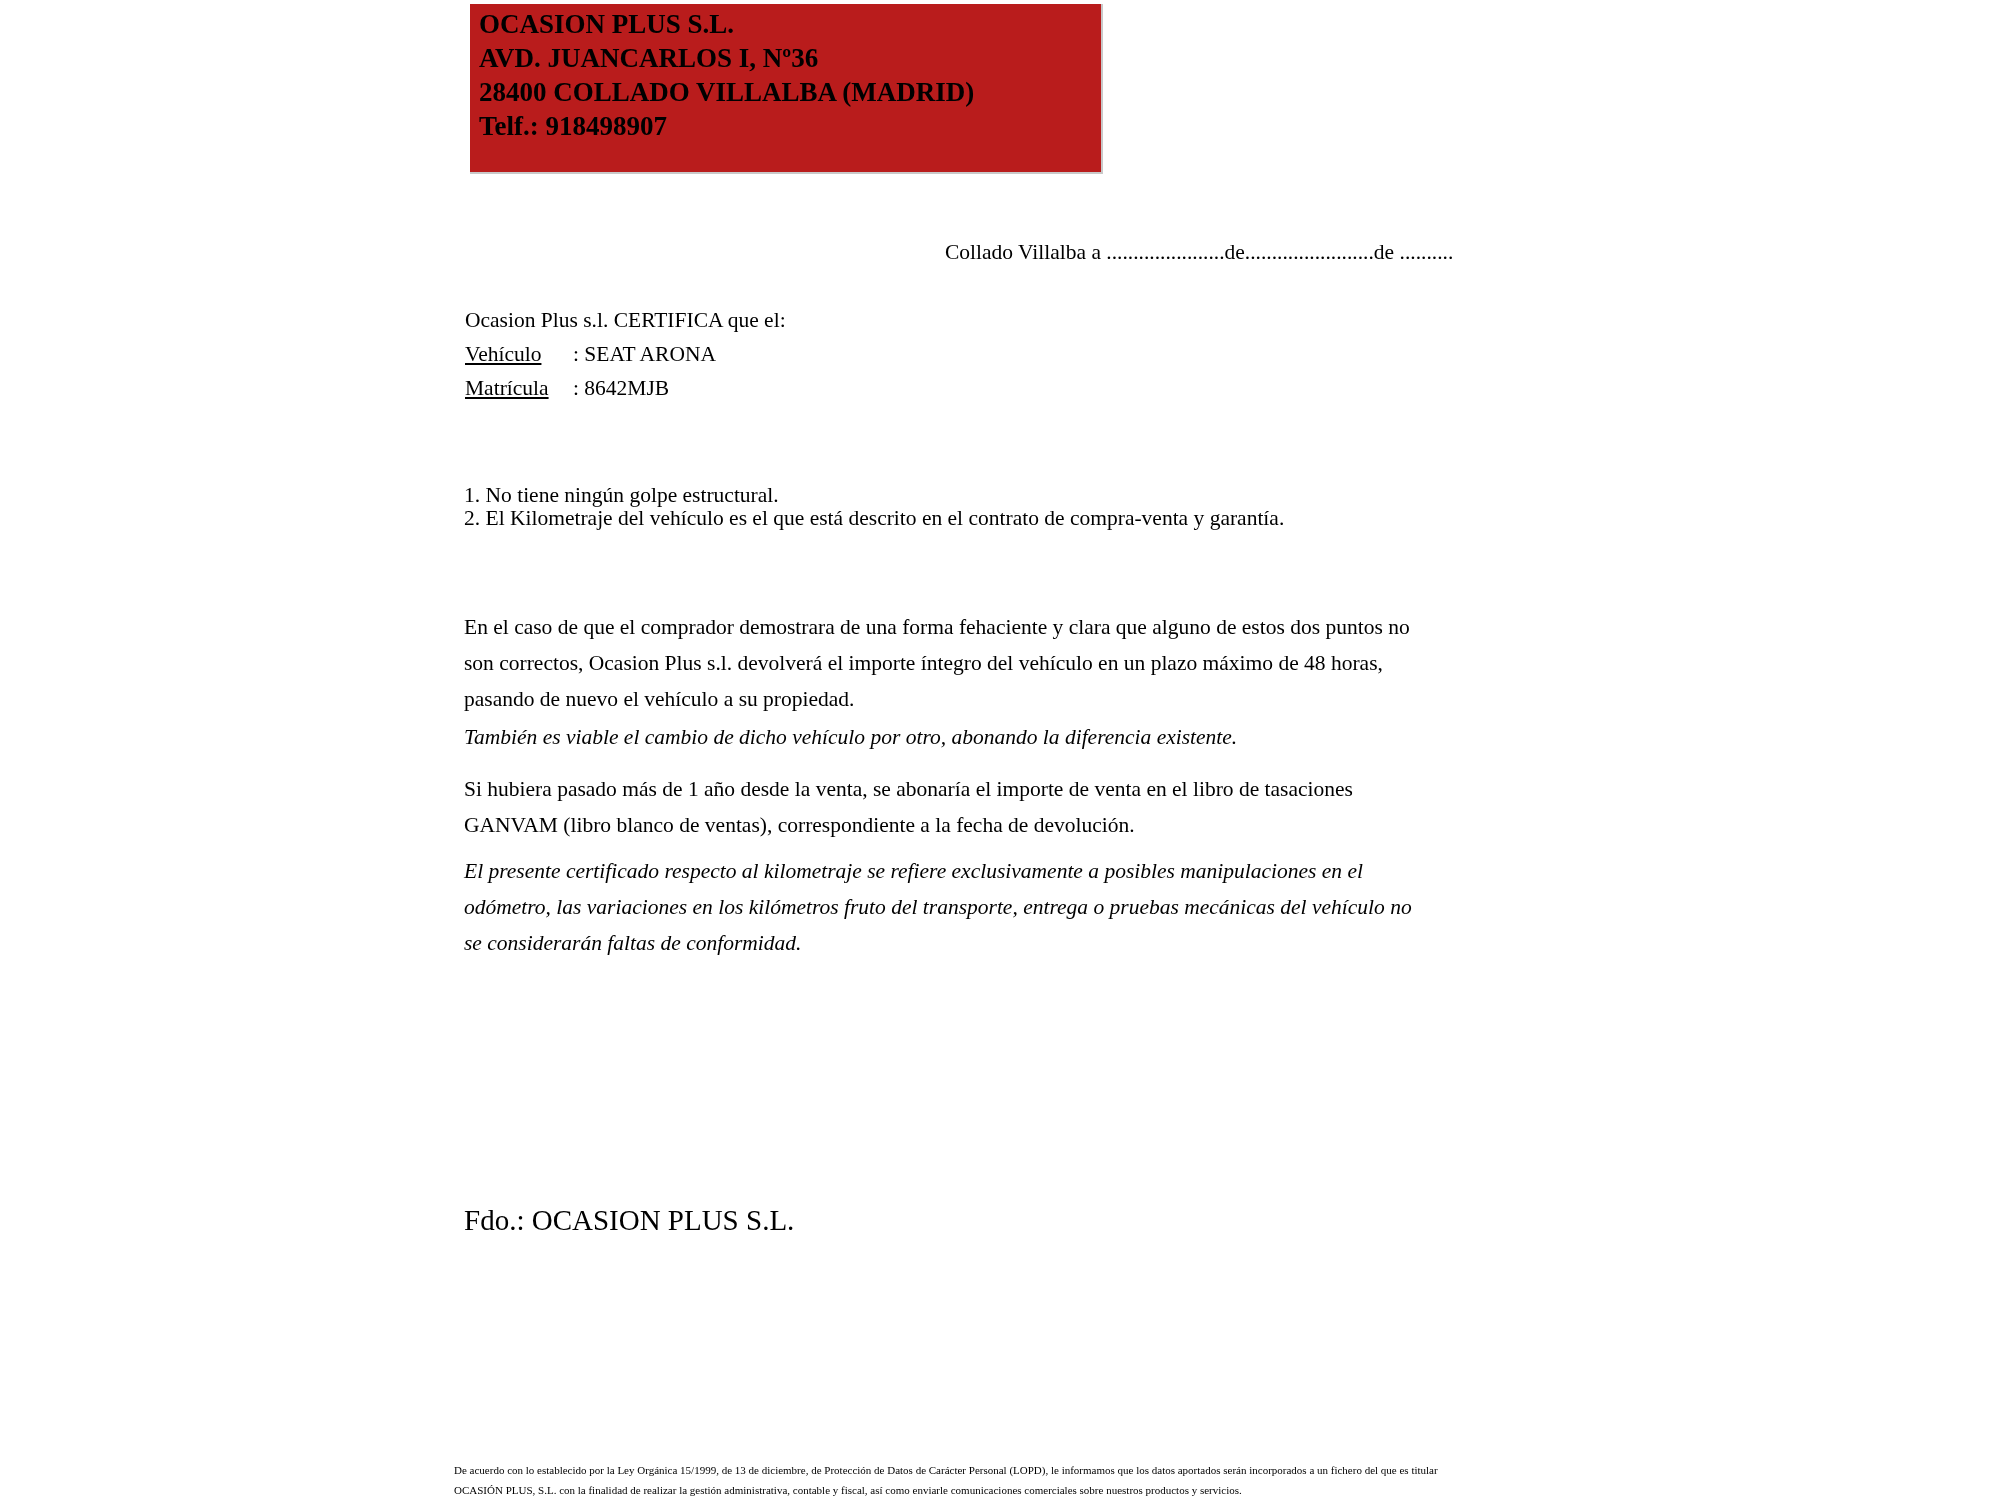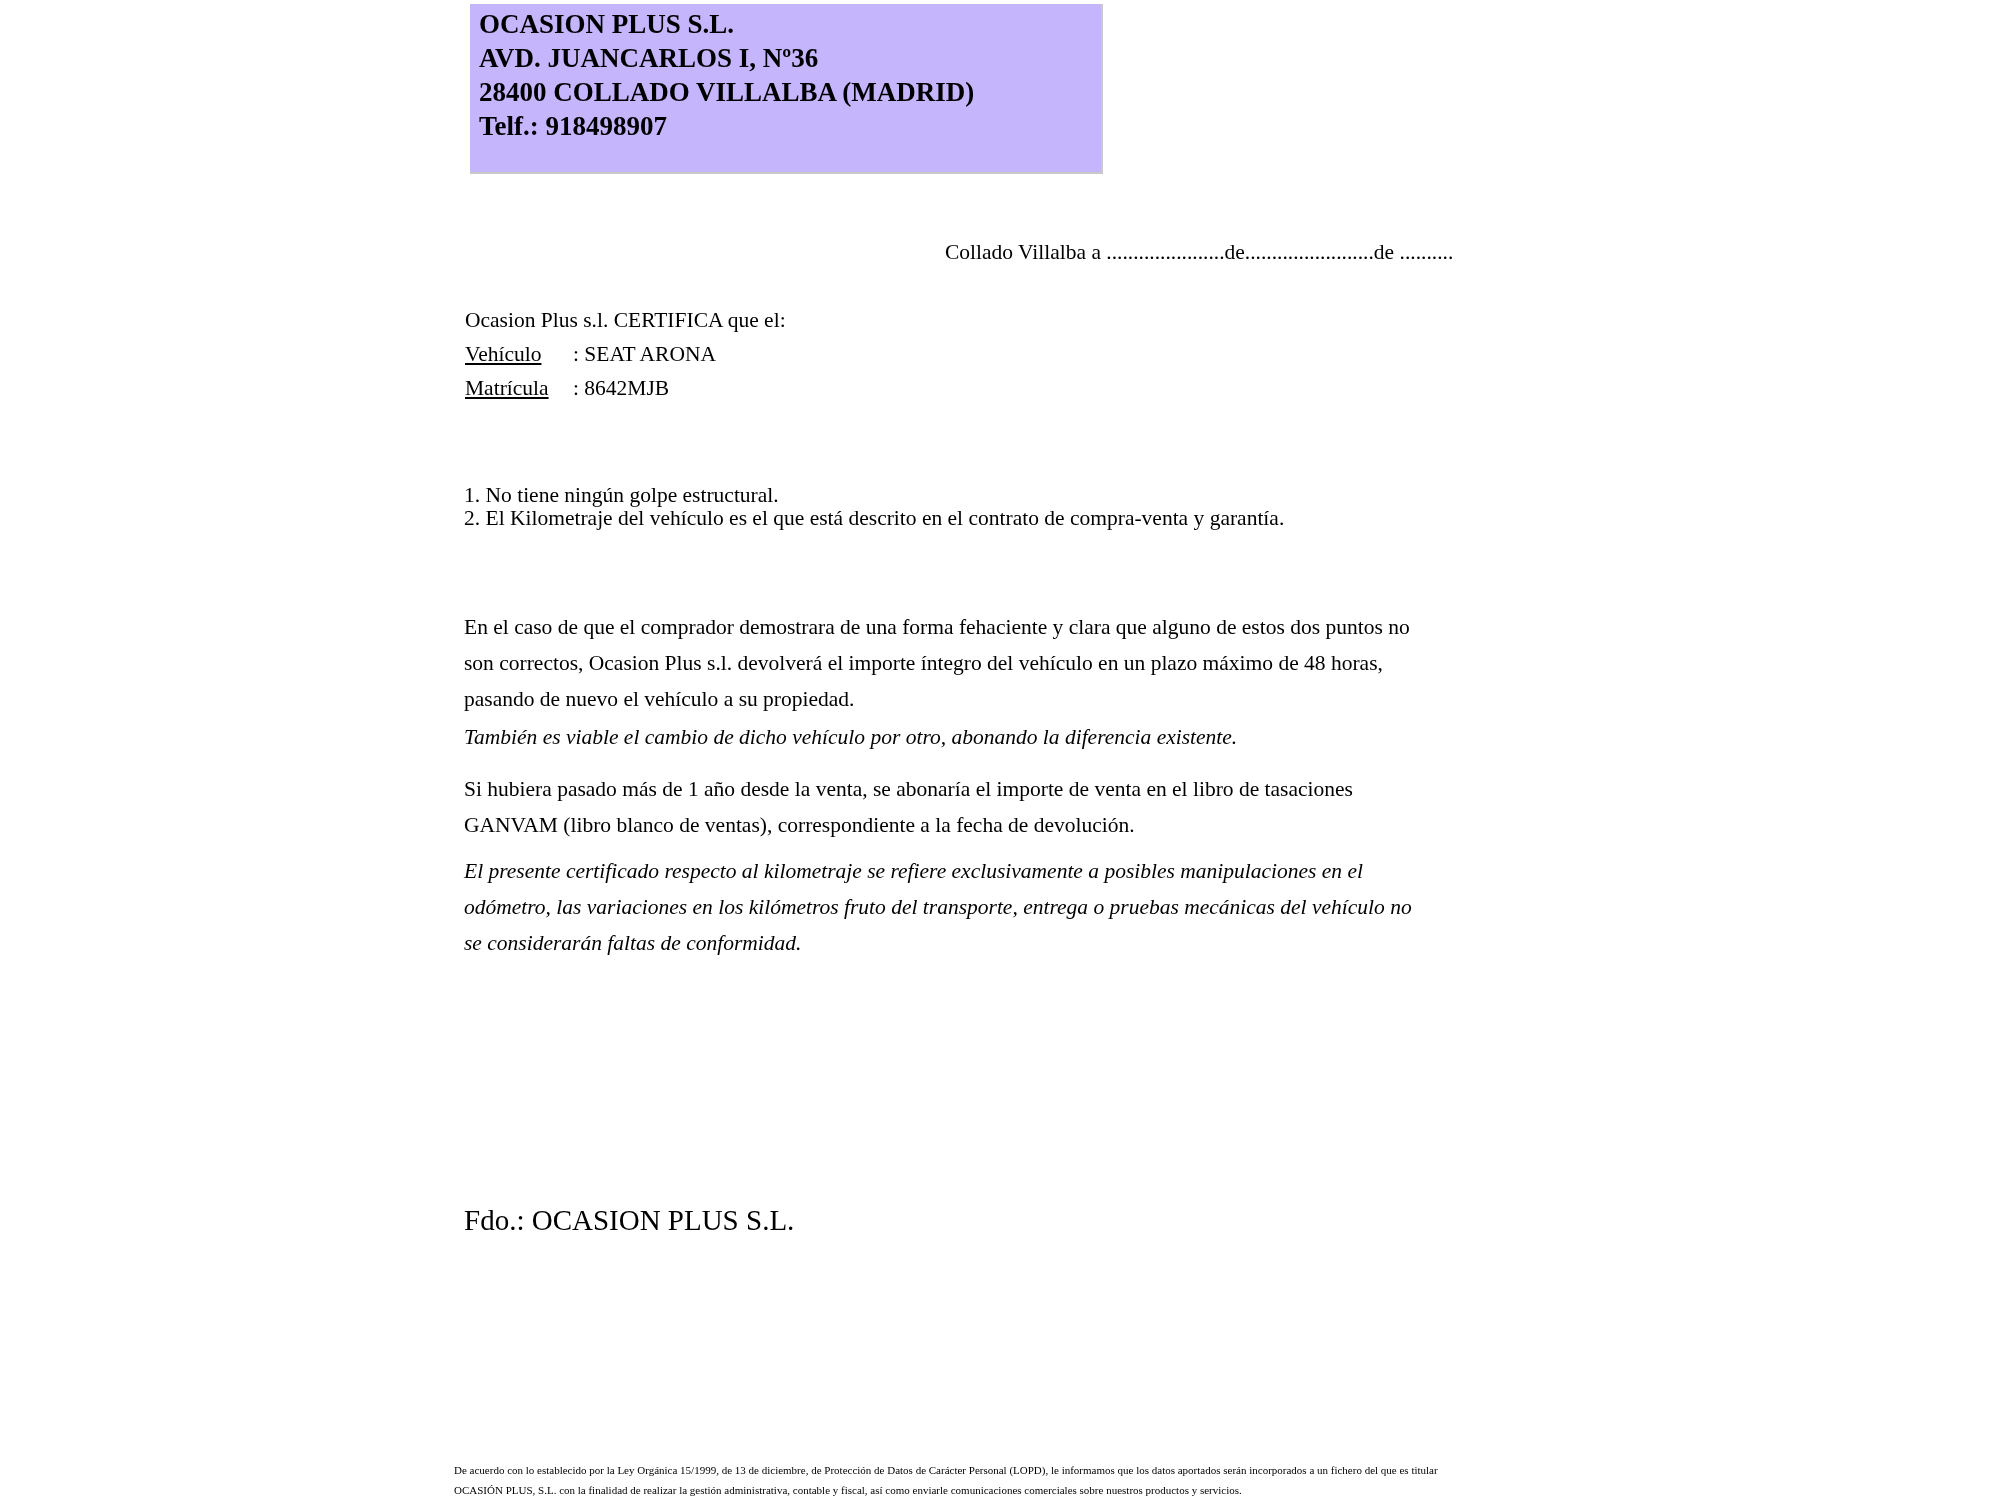--- a/index.html
+++ b/index.html
@@ -12,21 +12,21 @@
     font-family: "Liberation Serif", "DejaVu Serif", serif;
     color: #000000;
     overflow: hidden;
   }
   .letterhead {
     position: absolute;
     left: 470px;
     top: 4px;
     width: 633px;
     height: 170px;
-    background: #c4b5fd;
+    background: #b91c1c;
     border-right: 2px solid #c9c9c9;
     border-bottom: 2px solid #c9c9c9;
     padding: 3px 0 0 9px;
   }
   .letterhead div {
     font-weight: bold;
     font-size: 27px;
     line-height: 34px;
     white-space: nowrap;
   }

